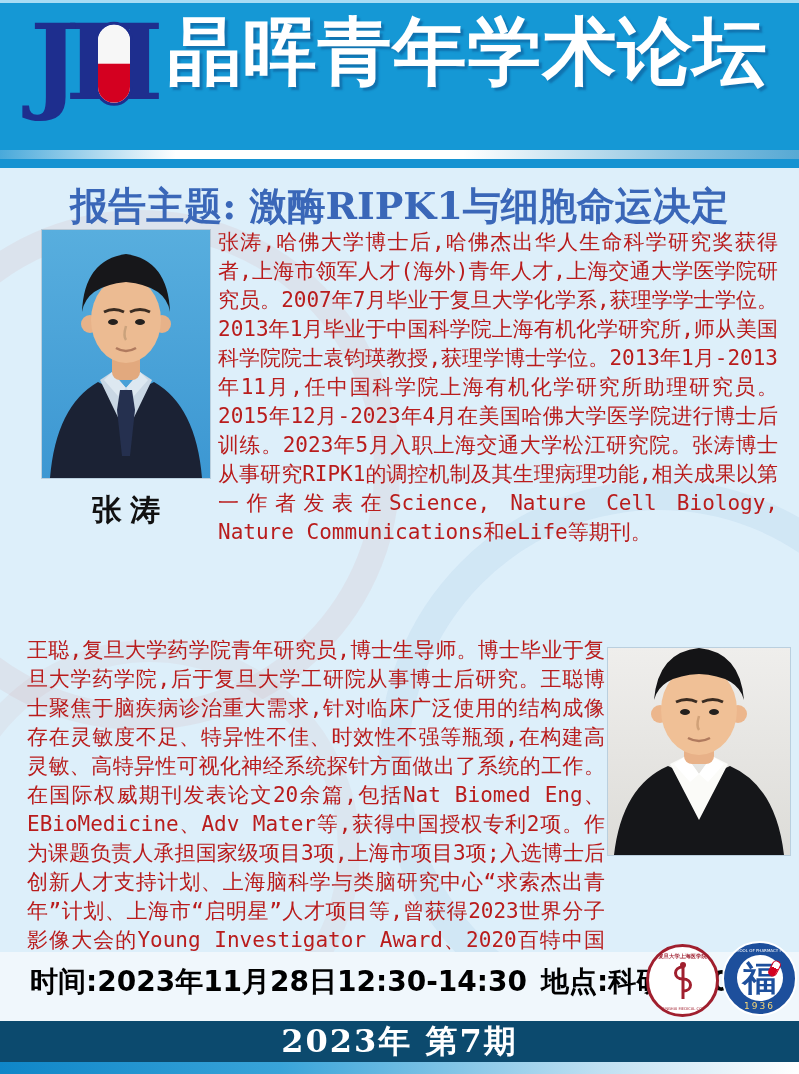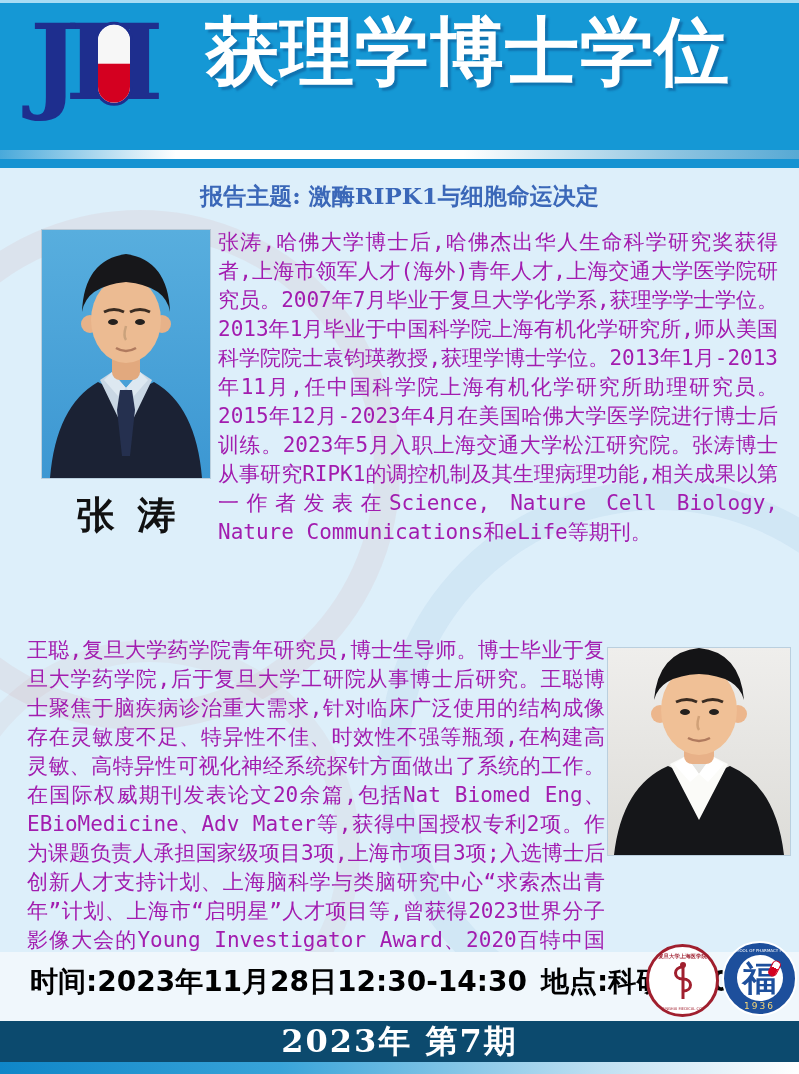--- a/index.html
+++ b/index.html
@@ -89,53 +89,53 @@
   
   .wm { position: absolute; border-radius: 50%; pointer-events: none; }
   .wm-ring1 { left: -120px; top: 210px; width: 520px; height: 520px; border: 26px solid rgba(205,130,130,0.10); }
   .wm-ring2 { left: -60px; top: 640px; width: 420px; height: 420px; border: 22px solid rgba(205,130,130,0.08); }
   .wm-ring3 { right: -140px; top: 480px; width: 560px; height: 560px; border: 30px solid rgba(120,170,215,0.12); }
 
   
   .topic {
     position: absolute; left: 0; width: 799px;
     text-align: center;
-    font-size: 23px;
+    font-size: 38px;
     font-weight: bold;
     color: #3a67b8;
     font-family: "DejaVu Serif", "Liberation Serif", serif;
     white-space: nowrap;
   }
   .topic-1 { top: 181px; }
   .topic-2 { top: 558px; }
 
   
   .photo { position: absolute; overflow: hidden; box-shadow: 0 0 0 1px rgba(120,150,170,0.35); }
   .photo-1 { left: 42px; top: 230px; width: 168px; height: 248px; }
   .photo-2 { left: 608px; top: 648px; width: 182px; height: 207px; }
   .photo svg { display: block; width: 100%; height: 100%; }
 
   .speaker-name {
     position: absolute;
     text-align: center;
-    font-size: 38px;
+    font-size: 30px;
     font-weight: bold;
     color: #111;
-    font-family: Liberation Mono, monospace;
+    font-family: Liberation Sans, sans-serif;
     white-space: nowrap;
   }
   .name-1 { left: 42px; top: 490px; width: 168px; }
   .name-2 { left: 608px; top: 865px; width: 182px; }
 
   
   .bio {
     position: absolute;
     font-size: 21px;
     line-height: 29px;
-    color: #a21caf;
+    color: #b91c1c;
     text-align: justify;
     font-family: "DejaVu Sans Mono", "DejaVu Sans", monospace;
     word-break: break-word;
   }
   .bio-1 { left: 218px; top: 228px; width: 560px; }
   .bio-2 { left: 27px;  top: 636px; width: 578px; }
 
   
   .time-band {
     position: absolute; left: 0; top: 952px;
@@ -228,21 +228,21 @@
       <span class="logo-j">J</span>
       <span class="logo-h">
         <span>H</span>
         <span class="capsule">
           <span class="cap-top"></span>
           <span class="cap-bottom"></span>
         </span>
       </span>
     </div>
     <div class="header-titles">
-      <div class="forum-title">获理学博士学位</div>
+      <div class="forum-title">晶晖青年学术论坛</div>
     </div>
   </header>
   <div class="stripe-silver"></div>
   <div class="stripe-blue"></div>
 
   <div class="wm wm-ring1"></div>
   <div class="wm wm-ring2"></div>
   <div class="wm wm-ring3"></div>
 
   <h2 class="topic topic-1">报告主题: 激酶RIPK1与细胞命运决定</h2>

